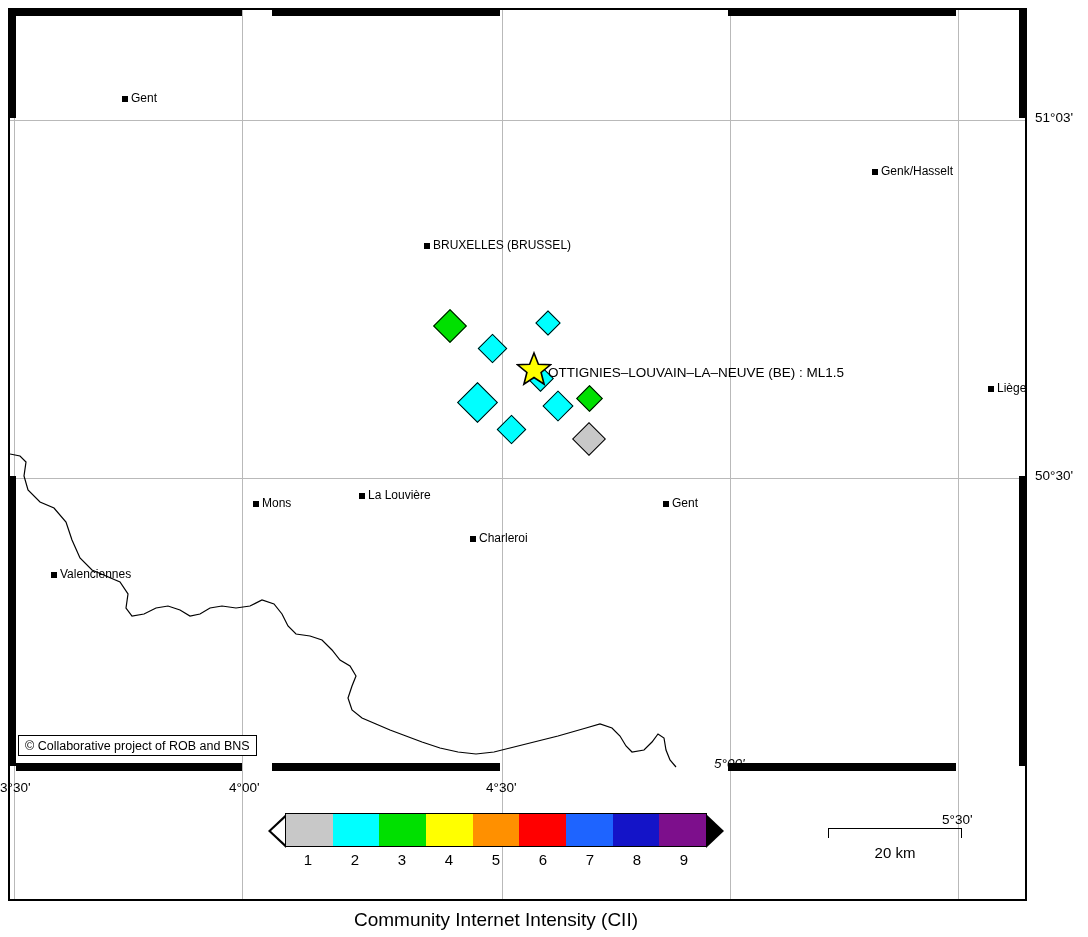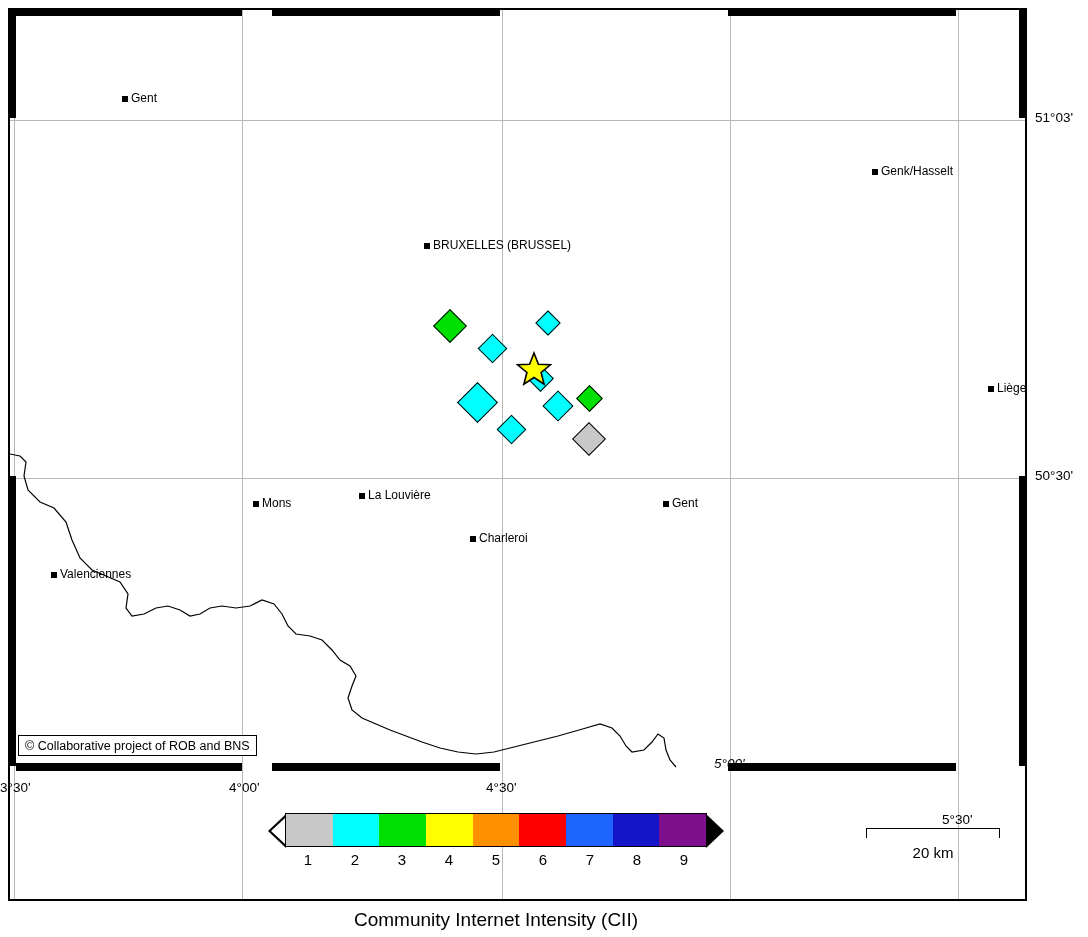--- a/index.html
+++ b/index.html
@@ -181,21 +181,21 @@
     top: 96px;
     width: 422px;
     text-align: center;
     font-size: 19px;
     color: #000;
     white-space: nowrap;
   }
   
   .scalebar {
     position: absolute;
-    left: 866px;
+    left: 828px;
     top: 828px;
     width: 158px;
     height: 12px;
   }
   .scalebar .bar {
     position: absolute;
     left: 0; top: 0;
     width: 134px;
     height: 1px;
     background: #000;
@@ -278,20 +278,21 @@
     <div class="diamond" style="left:521px;top:359px;width:19px;height:19px;background:#00ffff;"></div>
     <div class="diamond" style="left:453px;top:378px;width:29px;height:29px;background:#00ffff;"></div>
     <div class="diamond" style="left:537px;top:385px;width:22px;height:22px;background:#00ffff;"></div>
     <div class="diamond" style="left:570px;top:379px;width:19px;height:19px;background:#00e000;"></div>
     <div class="diamond" style="left:491px;top:409px;width:21px;height:21px;background:#00ffff;"></div>
     <div class="diamond" style="left:567px;top:417px;width:24px;height:24px;background:#c8c8c8;"></div>
 
     <svg class="epicenter" style="left:506px;top:341px;" width="36" height="36" viewBox="0 0 36 36">
       <polygon points="18,2 22.4,13.2 34.4,13.8 25.1,21.5 28.1,33.2 18,26.5 7.9,33.2 10.9,21.5 1.6,13.8 13.6,13.2" fill="#ffff00" stroke="#000000" stroke-width="1.6"></polygon>
     </svg>
+    <div class="epi-label" style="left:538px;top:355px;">OTTIGNIES–LOUVAIN–LA–NEUVE (BE) : ML1.5</div>
 
     <div class="credit" style="left:8px;top:725px;">© Collaborative project of ROB and BNS</div>
   </div>
 
   <div class="frame-ticks">
 
     <div class="tickband" style="left:0;top:0;width:8px;height:8px;"></div>
     <div class="tickband" style="left:8px;top:0;width:226px;height:8px;"></div>
     <div class="tickband" style="left:264px;top:0;width:228px;height:8px;"></div>
     <div class="tickband" style="left:720px;top:0;width:228px;height:8px;"></div>

